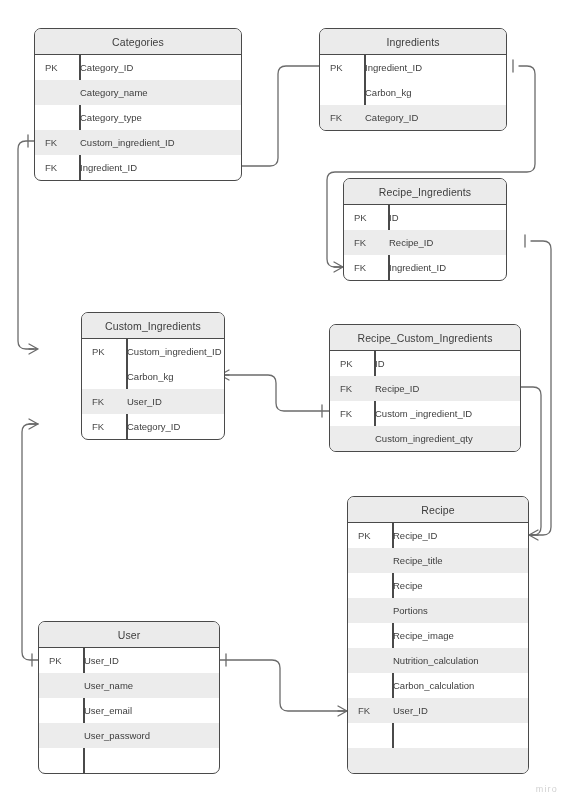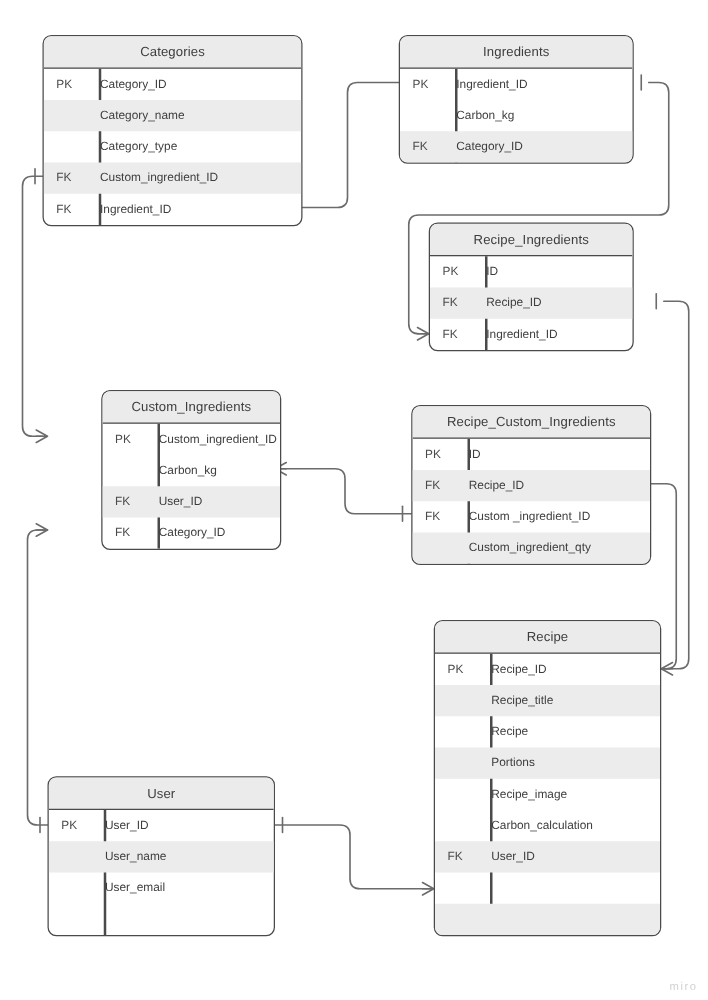--- a/index.html
+++ b/index.html
@@ -232,20 +232,24 @@
           <span class="fieldname">Recipe</span>
         </div>
         <div class="row alt">
           <span class="key"></span>
           <span class="fieldname">Portions</span>
         </div>
         <div class="row">
           <span class="key"></span>
           <span class="fieldname">Recipe_image</span>
         </div>
+        <div class="row alt">
+          <span class="key"></span>
+          <span class="fieldname">Nutrition_calculation</span>
+        </div>
         <div class="row">
           <span class="key"></span>
           <span class="fieldname">Carbon_calculation</span>
         </div>
         <div class="row alt">
           <span class="key">FK</span>
           <span class="fieldname">User_ID</span>
         </div>
         <div class="row">
           <span class="key"></span>
@@ -267,20 +271,24 @@
           <span class="fieldname">User_ID</span>
         </div>
         <div class="row alt">
           <span class="key"></span>
           <span class="fieldname">User_name</span>
         </div>
         <div class="row">
           <span class="key"></span>
           <span class="fieldname">User_email</span>
         </div>
+        <div class="row alt">
+          <span class="key"></span>
+          <span class="fieldname">User_password</span>
+        </div>
         <div class="row">
           <span class="key"></span>
           <span class="fieldname"></span>
         </div>
       </div>
   </div>
 
   <div class="watermark">miro</div>
 </div>
 

